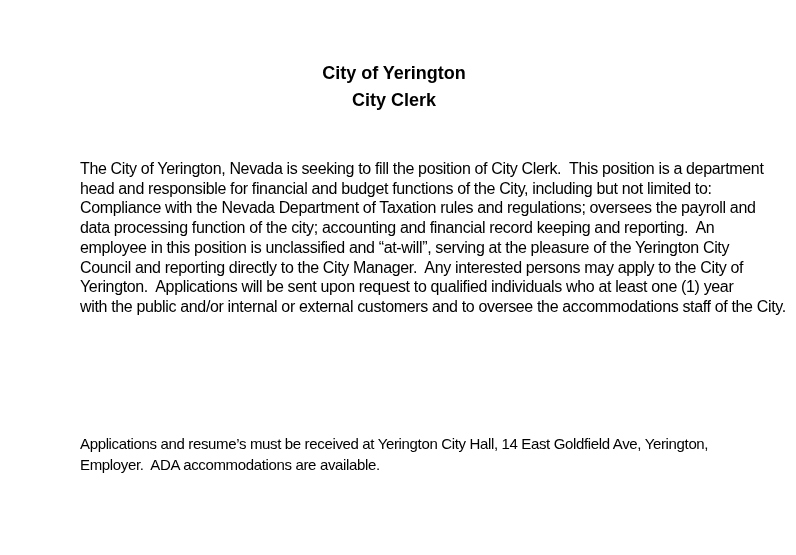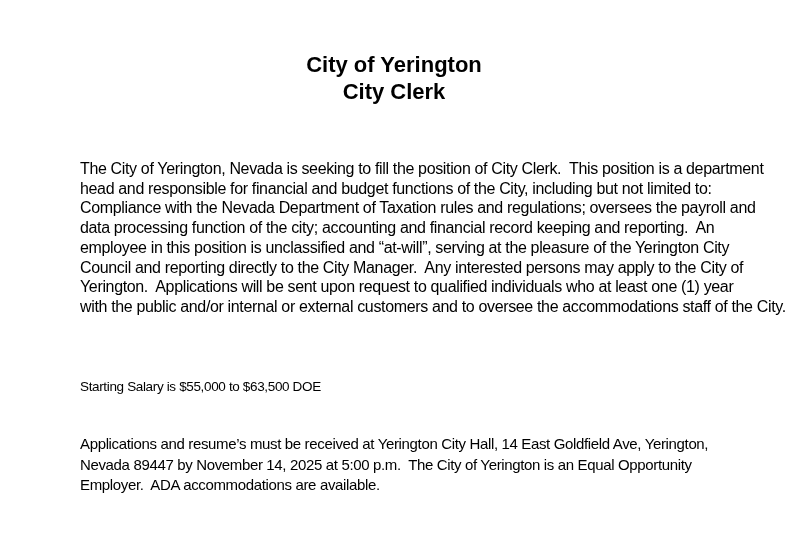--- a/index.html
+++ b/index.html
@@ -10,25 +10,25 @@
     position: relative;
     width: 796px;
     height: 555px;
     background: #ffffff;
     overflow: hidden;
     font-family: "Liberation Sans", sans-serif;
     color: #000000;
   }
   .title-block {
     position: absolute;
-    top: 52px;
+    top: 60px;
     left: 80px;
     width: 628px;
     text-align: center;
-    font-size: 22px;
+    font-size: 18px;
     font-weight: bold;
     line-height: 26.5px;
     letter-spacing: 0px;
   }
   .title-line { white-space: pre; }
   .body-block {
     position: absolute;
     top: 159px;
     left: 80px;
     font-size: 16px;
@@ -67,23 +67,19 @@
     <div class="doc-line">The City of Yerington, Nevada is seeking to fill the position of City Clerk.  This position is a department</div>
     <div class="doc-line">head and responsible for financial and budget functions of the City, including but not limited to:</div>
     <div class="doc-line">Compliance with the Nevada Department of Taxation rules and regulations; oversees the payroll and</div>
     <div class="doc-line">data processing function of the city; accounting and financial record keeping and reporting.  An</div>
     <div class="doc-line">employee in this position is unclassified and “at-will”, serving at the pleasure of the Yerington City</div>
     <div class="doc-line">Council and reporting directly to the City Manager.  Any interested persons may apply to the City of</div>
     <div class="doc-line">Yerington.  Applications will be sent upon request to qualified individuals who at least one (1) year</div>
     <div class="doc-line">with the public and/or internal or external customers and to oversee the accommodations staff of the City.</div>
   </div>
 
-  <div class="salary-block">
-    <div class="doc-line">Starting Salary is $55,000 to $63,500 DOE</div>
-  </div>
 
   <div class="closing-block">
     <div class="doc-line">Applications and resume’s must be received at Yerington City Hall, 14 East Goldfield Ave, Yerington,</div>
-    <div class="doc-line">Nevada 89447 by November 14, 2025 at 5:00 p.m.  The City of Yerington is an Equal Opportunity</div>
     <div class="doc-line">Employer.  ADA accommodations are available.</div>
   </div>
 
 </div>
 
 </body></html>

